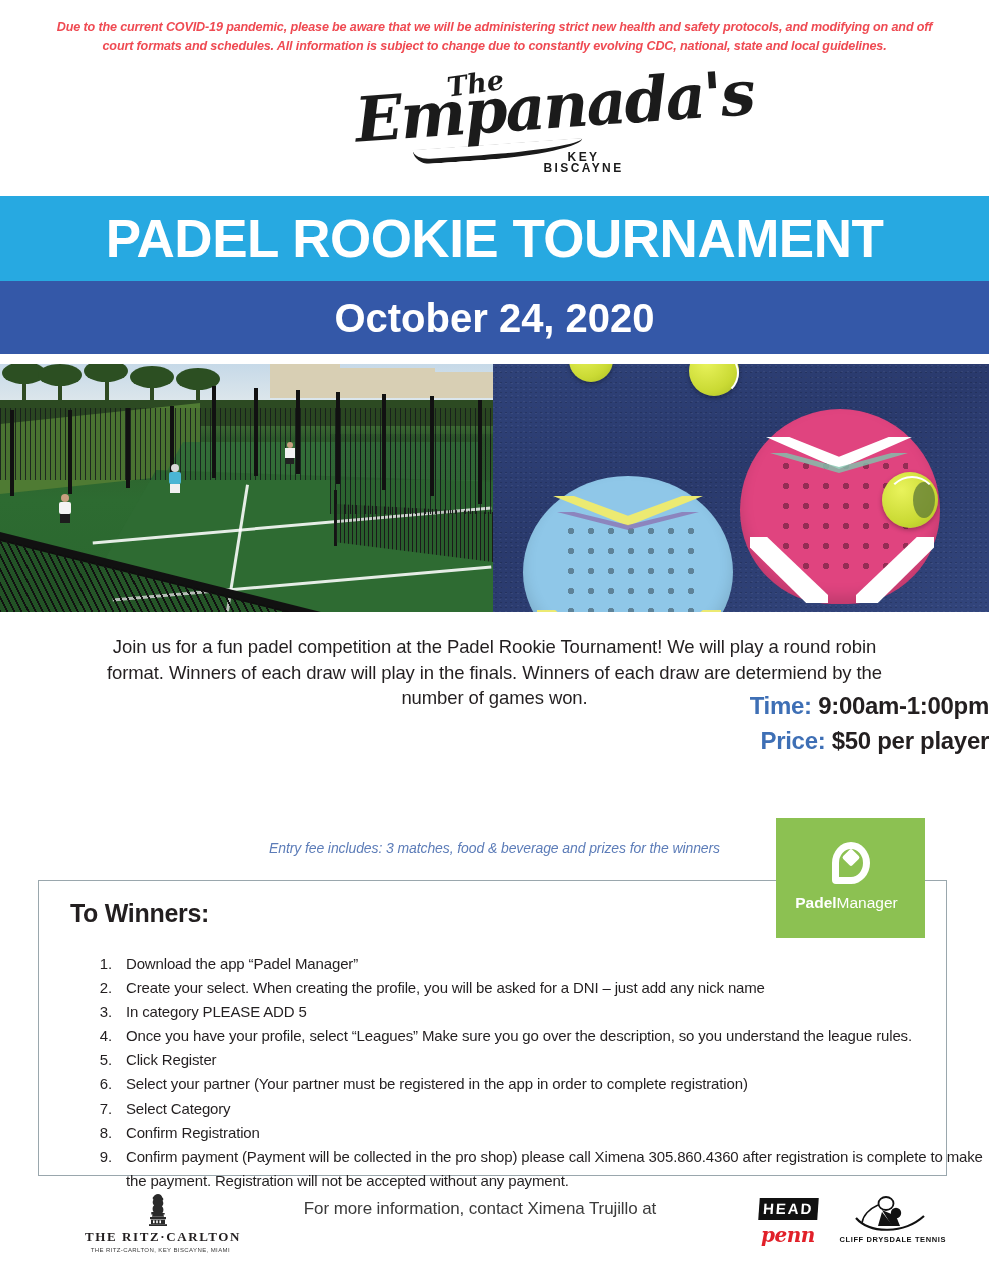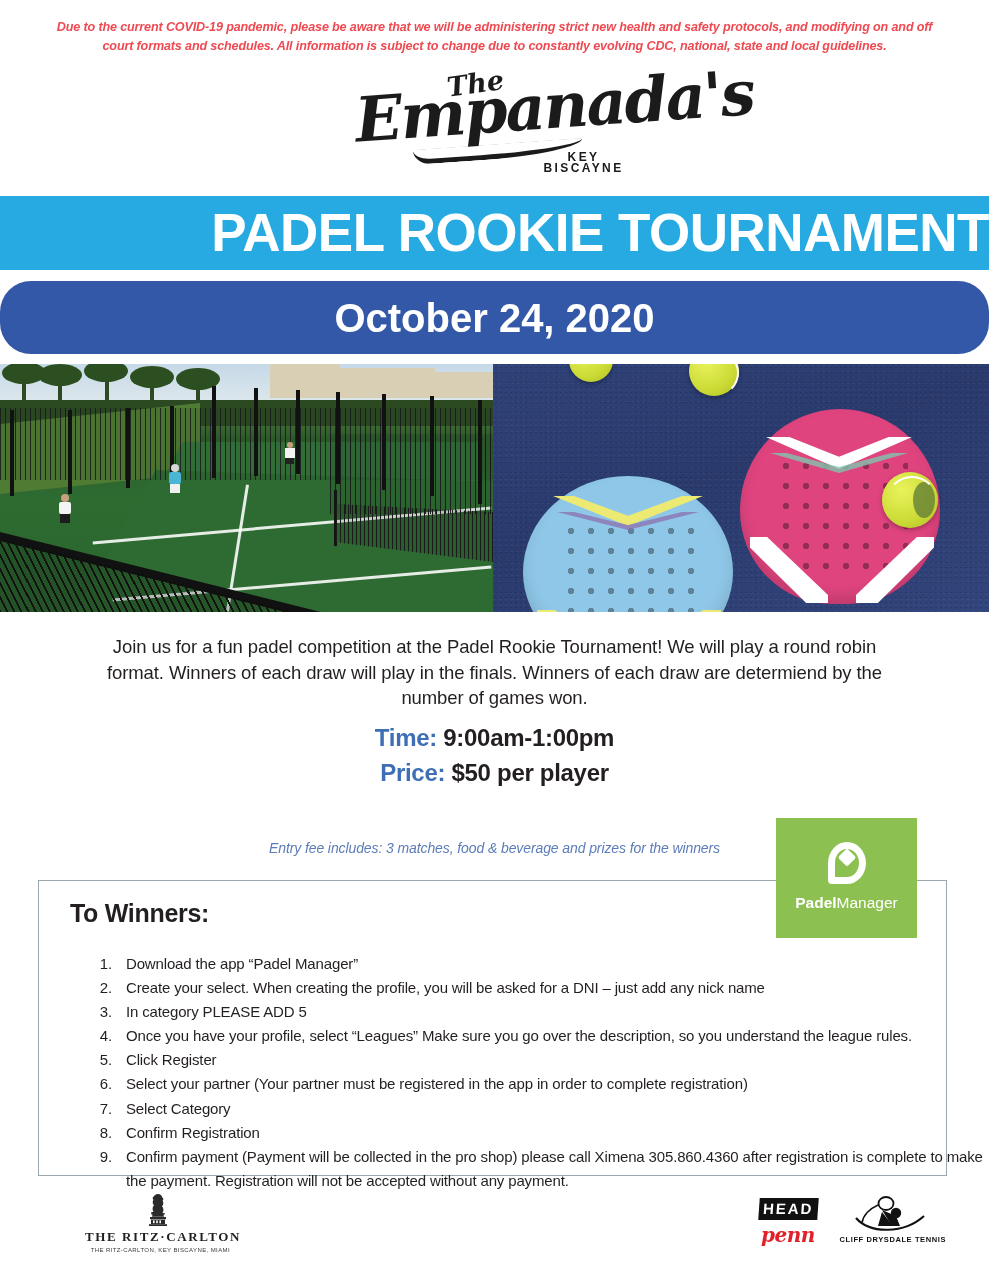--- a/index.html
+++ b/index.html
@@ -69,34 +69,34 @@
   }
   .logo-swash{
     position:absolute;left:58px;top:66px;width:170px;height:10px;
     border-bottom:5px solid #1b1b1b;
     border-radius:0 0 60% 10%/0 0 100% 100%;
     transform:rotate(-4deg);
   }
 
   
   .banner-main{
-    position:absolute;left:0;top:196px;width:989px;height:74px;
-    display:flex;align-items:center;justify-content:flex-end;
+    position:absolute;left:0;top:196px;width:989px;height:85px;
+    display:flex;align-items:center;justify-content:center;
   }
   .banner-main span{
     color:#ffffff;
     font-weight:bold;
     font-size:53px;
     letter-spacing:-0.5px;
     line-height:54px;
     white-space:nowrap;
   }
   .banner-date{
     position:absolute;left:0;top:281px;width:989px;height:73px;
-    display:flex;align-items:center;justify-content:center;border-radius:31px;
+    display:flex;align-items:center;justify-content:center;
   }
   .banner-date span{
     color:#ffffff;
     font-weight:bold;
     font-size:40px;
     letter-spacing:0px;
     line-height:42px;
   }
 
   
@@ -164,37 +164,38 @@
     position:absolute;left:0;top:634px;width:989px;
     text-align:center;
     font-size:18.5px;line-height:25.5px;
     color:#231f20;
     padding:0 95px;box-sizing:border-box;
     letter-spacing:-0.1px;
   }
 
   
   .details{
-    position:absolute;left:0;top:720px;width:989px;text-align:center;
+    position:absolute;left:0;top:688px;width:989px;text-align:right;
   }
   .det-row{
     font-size:24px;line-height:35px;font-weight:bold;
     color:#231f20;letter-spacing:-0.3px;
   }
   .det-label{color:#3e6fb5;}
   .entryfee{
     position:absolute;left:0;top:840px;width:989px;text-align:center;
     font-style:italic;font-size:14px;color:#5c7cb8;letter-spacing:-0.1px;
   }
 
   
   .pm-box{
     position:absolute;left:776px;top:818px;width:141px;height:120px;
     background:#8cc152;
     z-index:5;
+    padding-left:8px;
   }
   .pm-mark{
     position:absolute;left:50%;top:24px;transform:translateX(-50%);
     width:38px;height:42px;
     border:7px solid #ffffff;
     border-radius:50% 50% 50% 4px/50% 50% 50% 4px;
     box-sizing:border-box;
   }
   .pm-dia{
     position:absolute;left:50%;top:33px;transform:translateX(-50%) rotate(45deg);
@@ -436,20 +437,21 @@
   <li>Click Register</li>
   <li>Select your partner (Your partner must be registered in the app in order to complete registration)</li>
   <li>Select Category</li>
   <li>Confirm Registration</li>
   <li>Confirm payment (Payment will be collected in the pro shop) please call Ximena 305.860.4360 after registration is complete to make the payment.  Registration will not be accepted without any payment.</li>
 </ol>
 
 <div class="footer"></div>
 
 <div class="contact">
+  <div>For more information, contact Ximena Trujillo at</div>
 </div>
 
 <div class="ritz">
   <div class="ritz-lion">
     <svg width="26" height="34" viewBox="0 0 26 34" aria-hidden="true">
       <path d="M13 1c2.2 0 4 1.6 4.3 3.6.4.2 1 .8 1 1.7 0 .7-.4 1.2-.8 1.5.5.6.8 1.5.8 2.4 0 1.3-.6 2.4-1.4 3.1.9.9 1.5 2.2 1.5 3.6 0 1.2-.4 2.3-1 3.1h2.3v1.6h-1.2l.5 2.2H7l.5-2.2H6.3V19h2.3c-.6-.8-1-1.9-1-3.1 0-1.4.6-2.7 1.5-3.6-.8-.7-1.4-1.8-1.4-3.1 0-.9.3-1.8.8-2.4-.4-.3-.8-.8-.8-1.5 0-.9.6-1.5 1-1.7C9 2.6 10.8 1 13 1z" fill="#2a2a2a"></path>
       <rect x="5" y="24" width="16" height="2.2" fill="#2a2a2a"></rect>
       <rect x="6" y="26.6" width="14" height="4.4" fill="#2a2a2a"></rect>
       <rect x="8" y="27.4" width="1.6" height="2.8" fill="#fff"></rect>
       <rect x="11.2" y="27.4" width="1.6" height="2.8" fill="#fff"></rect>

